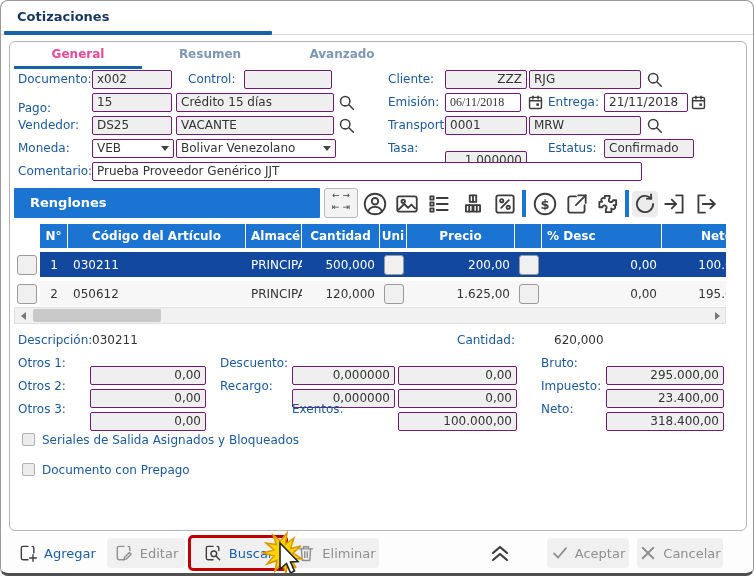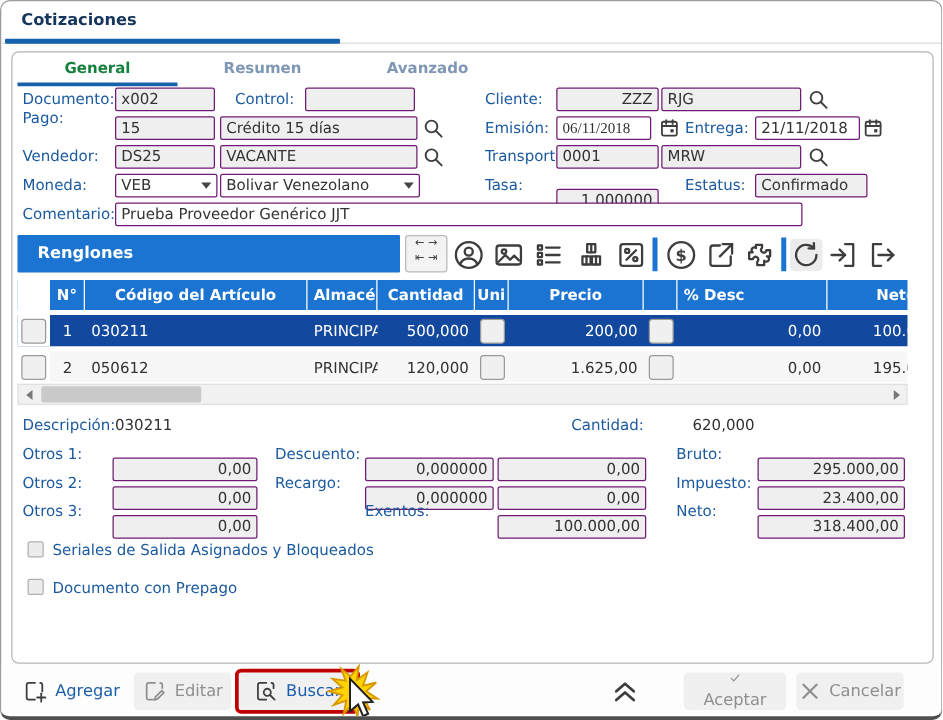--- a/index.html
+++ b/index.html
@@ -10,21 +10,21 @@
     border:1px solid #9a9a9a; border-bottom:3px solid #4f4f4f; border-radius:8px;
     overflow:hidden;
   }
   
   .tabstrip { position:absolute; left:0; top:0; width:100%; height:34px; border-bottom:1px solid #d9d9d9; }
   .wintab { position:absolute; left:16px; top:8px; font-weight:bold; font-size:13px; color:#17365d; }
   .wintab-underline { position:absolute; left:3px; top:30px; width:268px; height:4px; background:#1663ac; border-radius:1px; }
   
   .panel { position:absolute; left:8px; top:40px; width:738px; height:490px; border:1px solid #b4b4b4; border-radius:6px; background:#fff; }
   .tab2 { position:absolute; top:5px; height:18px; width:128px; text-align:center; font-weight:bold; font-size:12px; color:#7d97b5; cursor:pointer; }
-  .tab2.active { color:#15803d; }
+  .tab2.active { color:#ec4899; }
   .tab2-underline { position:absolute; left:4px; top:24px; width:128px; height:3px; background:#1663ac; }
   
   .lbl { position:absolute; color:#1c5aa0; font-size:12px; white-space:nowrap; }
   .fld {
     position:absolute; height:19px; line-height:17px; background:#efefef;
     border:1px solid #701a75; border-radius:2px; padding:0 4px; color:#333;
     font-size:12px; white-space:nowrap; overflow:hidden;
   }
   .fld.white { background:#fff; }
   .fld.num { text-align:right;margin-top:12px; }
@@ -107,21 +107,21 @@
     <div class="lbl" style="left:378px;top:30px;">Cliente:</div>
     <div class="fld" style="left:435px;top:28px;width:82px;text-align:right;">ZZZ</div>
     <div class="fld" style="left:519px;top:28px;width:112px;">RJG</div>
     <div class="iconbtn" style="left:636px;top:29px;">
       <svg class="ic" viewBox="0 0 20 20" width="18" height="18">
           <circle cx="8" cy="8" r="5.2"></circle>
           <line x1="12" y1="12" x2="17" y2="17"></line>
         </svg>
     </div>
 
-    <div class="lbl" style="left:8px;top:45px;">Pago:</div>
+    <div class="lbl" style="left:8px;top:59px;">Pago:</div>
     <div class="fld" style="left:82px;top:51px;width:80px;">15</div>
     <div class="fld" style="left:166px;top:51px;width:158px;">Crédito 15 días</div>
     <div class="iconbtn" style="left:328px;top:52px;">
       <svg class="ic" viewBox="0 0 20 20" width="18" height="18">
           <circle cx="8" cy="8" r="5.2"></circle>
           <line x1="12" y1="12" x2="17" y2="17"></line>
         </svg>
     </div>
     <div class="lbl" style="left:378px;top:53px;">Emisión:</div>
     <div class="fld white" style="left:435px;top:51px;width:76px;font-family:Liberation Serif, serif;">06/11/2018</div>
@@ -385,27 +385,37 @@
     <div class="btn gray" style="left:190px;width:94px;">
       <svg class="ic" viewBox="0 0 24 24" width="20" height="20">
           <path d="M12 4H6a2 2 0 0 0-2 2v12a2 2 0 0 0 2 2h6"></path>
           <path d="M17 4a2 2 0 0 1 2 2v3"></path>
           <circle cx="13" cy="13" r="3.4"></circle>
           <line x1="15.6" y1="15.6" x2="20" y2="20"></line>
         </svg>
       <span>Buscar</span>
       <span class="buscar-highlight"></span>
     </div>
+    <div class="btn gray disabled" style="left:292px;width:86px;">
+      <svg class="ic" viewBox="0 0 24 24" width="20" height="20">
+          <line x1="4" y1="7" x2="20" y2="7"></line>
+          <path d="M9 7V4.5h6V7"></path>
+          <path d="M6.5 7l1 14h9l1-14"></path>
+          <line x1="10.5" y1="10.5" x2="10.5" y2="17.5"></line>
+          <line x1="13.5" y1="10.5" x2="13.5" y2="17.5"></line>
+        </svg>
+      <span>Eliminar</span>
+    </div>
     <div class="btn" style="left:482px;width:34px;">
       <svg class="ic" viewBox="0 0 24 24" width="24" height="24" style="stroke-width:2.2;">
           <polyline points="5,12 12,6 19,12"></polyline>
           <polyline points="5,19 12,13 19,19"></polyline>
         </svg>
     </div>
-    <div class="btn gray disabled" style="left:546px;width:82px;flex-direction:column;">
+    <div class="btn gray disabled" style="left:546px;width:82px;">
       <svg class="ic" viewBox="0 0 24 24" width="18" height="18" style="stroke-width:2.4;">
           <polyline points="4,12.5 9.5,18 20,5.5"></polyline>
         </svg>
       <span>Aceptar</span>
     </div>
     <div class="btn gray disabled" style="left:636px;width:86px;">
       <svg class="ic" viewBox="0 0 24 24" width="18" height="18" style="stroke-width:2.4;">
           <line x1="5" y1="5" x2="19" y2="19"></line>
           <line x1="19" y1="5" x2="5" y2="19"></line>
         </svg>

